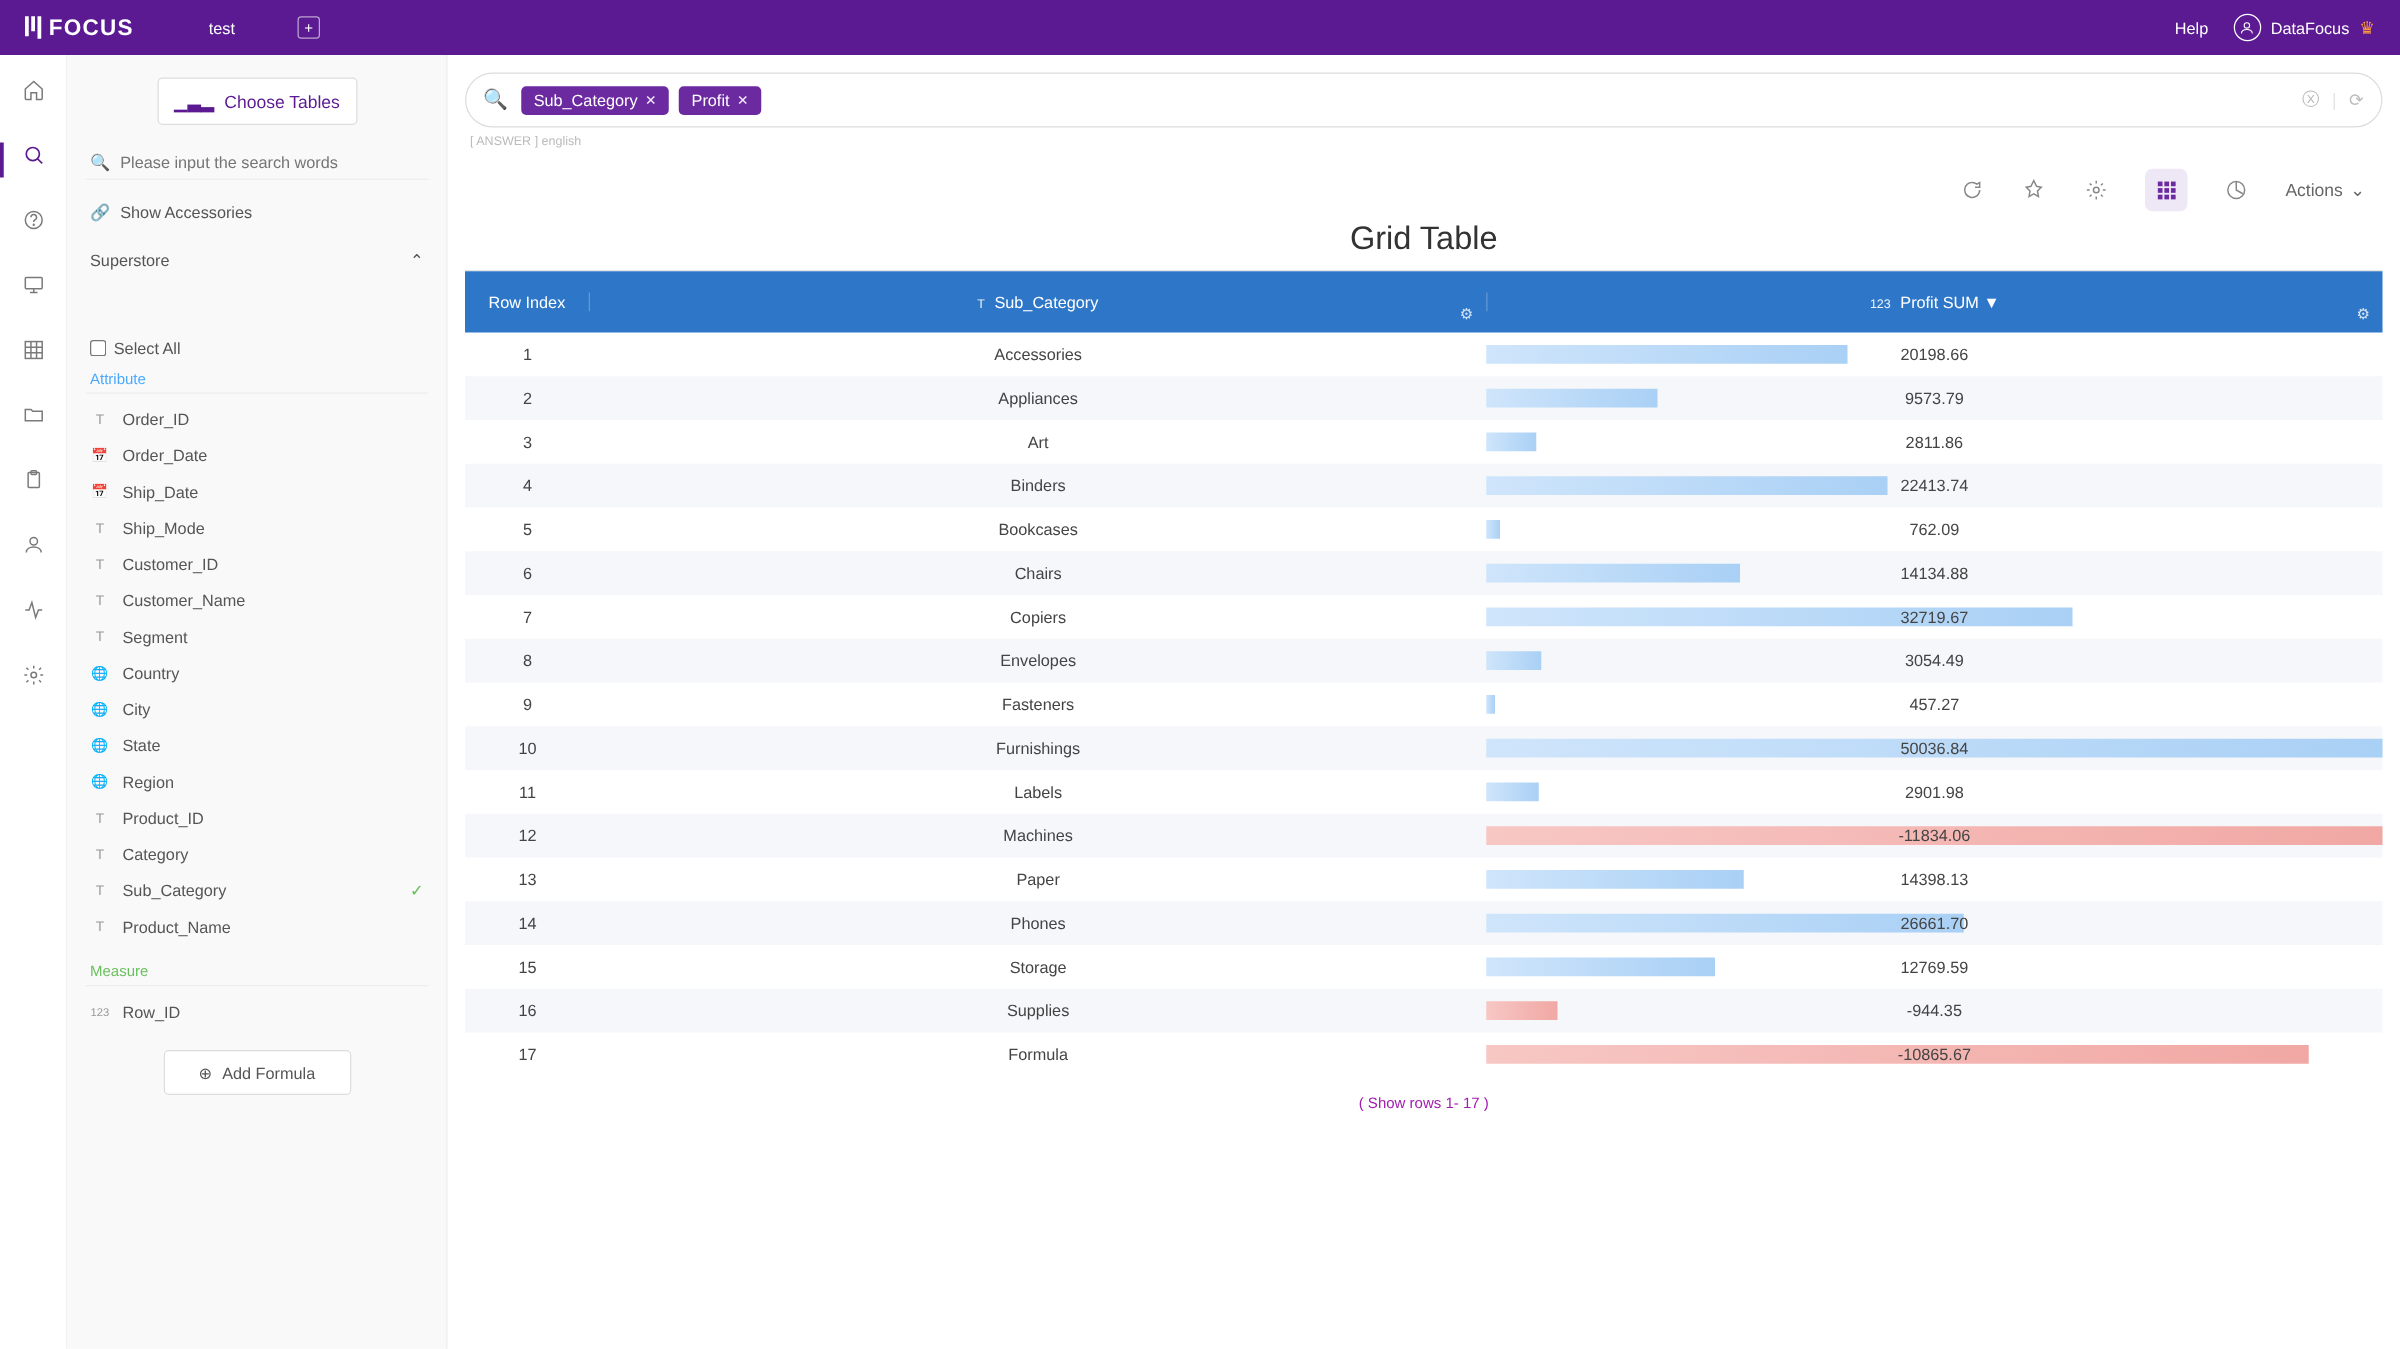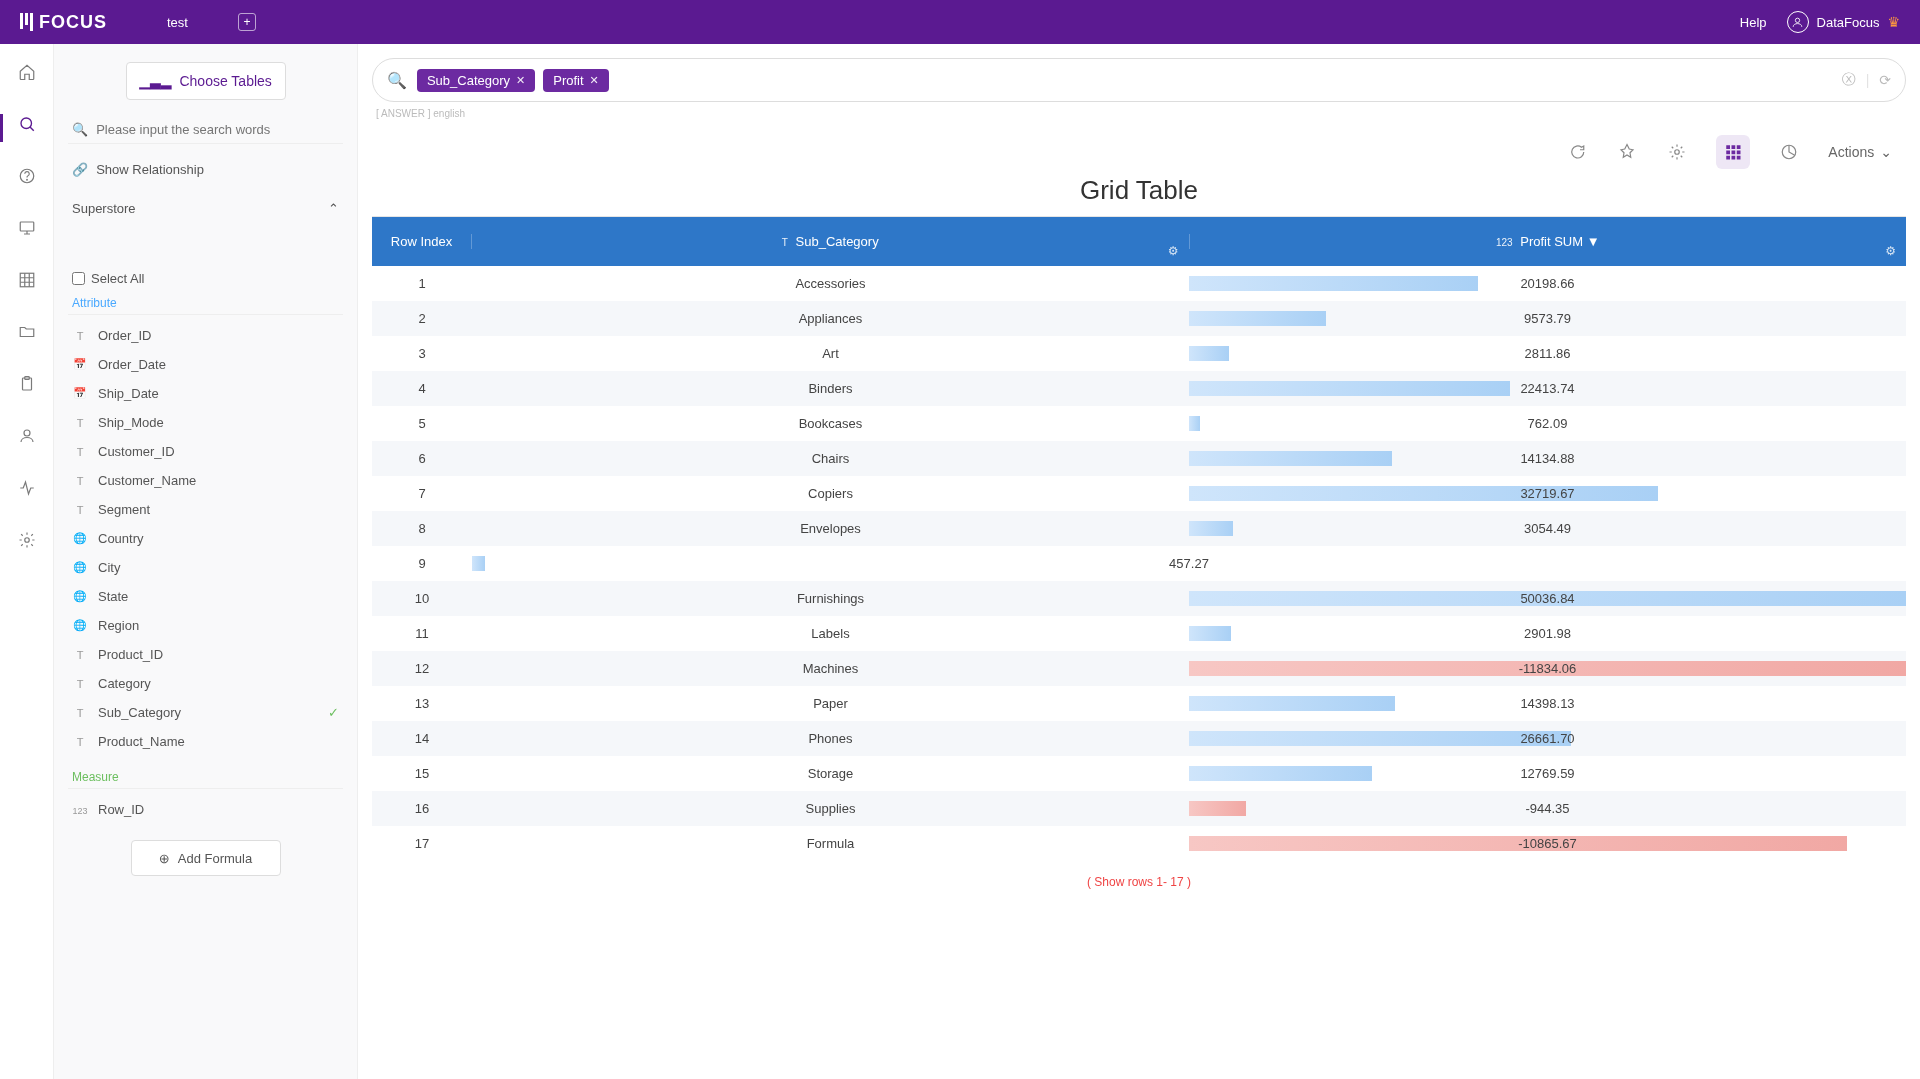--- a/index.html
+++ b/index.html
@@ -67,21 +67,21 @@
 .tbody .row { display:flex; height:35px; align-items:center; font-size:13px; color:#444; }
 .tbody .row:nth-child(even){ background:#f5f7fa; }
 .td-idx { width:100px; text-align:center; }
 .td-sub { flex:1; text-align:center; }
 .td-profit { flex:1; position:relative; text-align:center; }
 .bar { position:absolute; top:0; bottom:0; left:0; }
 .bar.pos { background:linear-gradient(to right, #cfe5fb, #a9d0f5); }
 .bar.neg { background:linear-gradient(to right, #f7c7c4, #f1a8a4); }
 .val { position:relative; z-index:1; }
 
-.footer { text-align:center; font-size:12px; color:#ef4444; padding:14px 0; }
+.footer { text-align:center; font-size:12px; color:#a21caf; padding:14px 0; }
 
 svg { width:1em; height:1em; }
 </style>
 </head>
 <body>
 
 <div class="header">
   <div class="logo">
     <span class="logo-icon">
         <span></span>
@@ -173,21 +173,21 @@
   <button class="choose-tables">
     <span>▁▃▂</span>
     <span>Choose Tables</span>
   </button>
   <div class="search-field">
     <span>🔍</span>
     <input placeholder="Please input the search words" style="">
   </div>
   <div class="show-rel">
     <span>🔗</span>
-    <span>Show Relationship</span>
+    <span>Show Accessories</span>
   </div>
   <div class="ds-header">
     <span>Superstore</span>
     <span>⌃</span>
   </div>
   <label class="select-all">
     <input type="checkbox" style="">
     <span>Select All</span>
   </label>
   <div class="attr-label">Attribute</div>
@@ -384,20 +384,21 @@
           <div class="td-sub">Copiers</div>
           <div class="td-profit"><div class="bar pos" style="width:65.39115979346418%"></div><span class="val">32719.67</span></div>
         </div>
         <div class="row">
           <div class="td-idx">8</div>
           <div class="td-sub">Envelopes</div>
           <div class="td-profit"><div class="bar pos" style="width:6.104482217502145%"></div><span class="val">3054.49</span></div>
         </div>
         <div class="row">
           <div class="td-idx">9</div>
+          <div class="td-sub">Fasteners</div>
           <div class="td-profit"><div class="bar pos" style="width:0.9138666630426703%"></div><span class="val">457.27</span></div>
         </div>
         <div class="row">
           <div class="td-idx">10</div>
           <div class="td-sub">Furnishings</div>
           <div class="td-profit"><div class="bar pos" style="width:100%"></div><span class="val">50036.84</span></div>
         </div>
         <div class="row">
           <div class="td-idx">11</div>
           <div class="td-sub">Labels</div>

